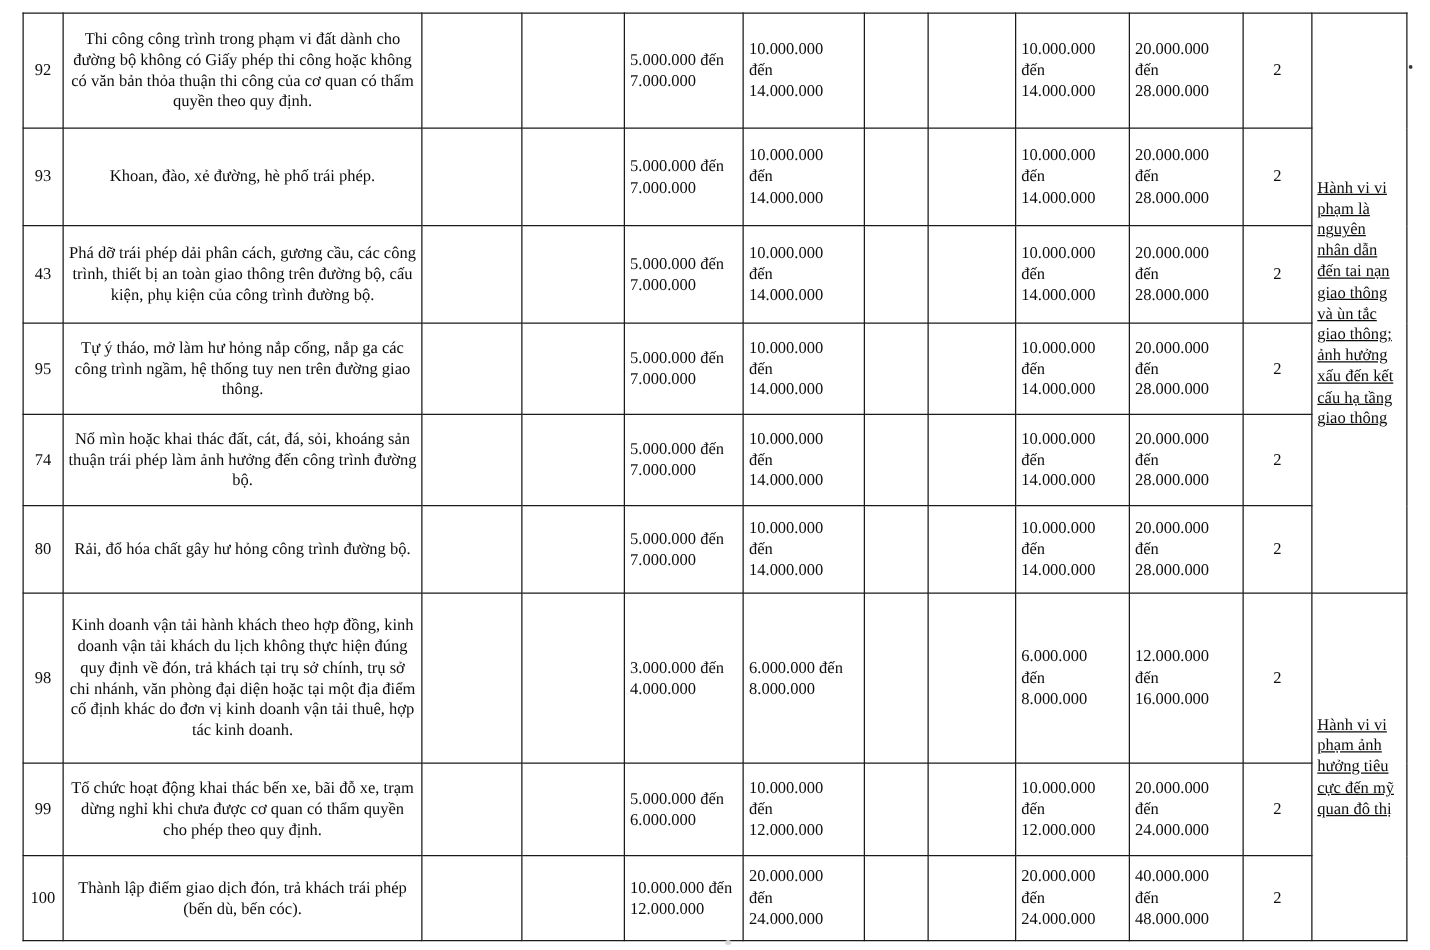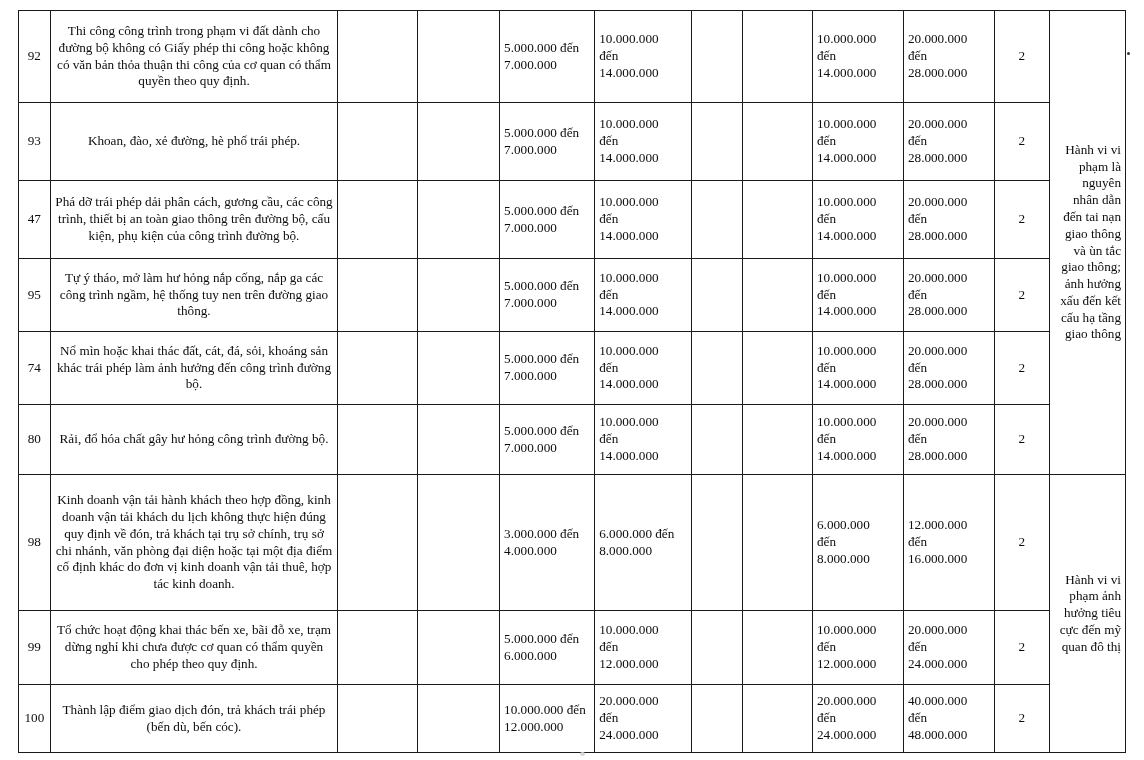--- a/index.html
+++ b/index.html
@@ -69,24 +69,25 @@
   }
   .cell-right {
     text-align: left;
     padding-right: 9px;
     margin-top: 30px;
   }
   .cell-pts {
     text-align: center;
   }
   .cell-note {
-    text-align: right;
+    text-align: left;
     font-size: 13px;
     line-height: 1.42;
     padding: 2px 3px;
+    text-decoration: underline;
   }
   .cell-empty { }
   .dot-mark {
     position: absolute;
     right: 14px;
     top: 52px;
     width: 3px;
     height: 3px;
     background: #333;
     border-radius: 50%;
@@ -170,21 +171,21 @@
         </td>
         <td class="cell-money">
           <span class="ml">20.000.000</span>
           <span class="ml">đến</span>
           <span class="ml">28.000.000</span>
         </td>
         <td class="cell-pts">2</td>
       </tr>
 
       <tr style="height:78px">
-        <td class="cell-no">47</td>
+        <td class="cell-no">43</td>
         <td class="cell-desc">Phá dỡ trái phép dải phân cách, gương cầu, các công trình, thiết bị an toàn giao thông trên đường bộ, cấu kiện, phụ kiện của công trình đường bộ.</td>
         <td class="cell-empty"></td>
         <td class="cell-empty"></td>
         <td class="cell-right">5.000.000 đến 7.000.000</td>
         <td class="cell-money">
           <span class="ml">10.000.000</span>
           <span class="ml">đến</span>
           <span class="ml">14.000.000</span>
         </td>
         <td class="cell-empty"></td>
@@ -223,21 +224,21 @@
         <td class="cell-money">
           <span class="ml">20.000.000</span>
           <span class="ml">đến</span>
           <span class="ml">28.000.000</span>
         </td>
         <td class="cell-pts">2</td>
       </tr>
 
       <tr style="height:73px">
         <td class="cell-no">74</td>
-        <td class="cell-desc">Nổ mìn hoặc khai thác đất, cát, đá, sỏi, khoáng sản khác trái phép làm ảnh hưởng đến công trình đường bộ.</td>
+        <td class="cell-desc">Nổ mìn hoặc khai thác đất, cát, đá, sỏi, khoáng sản thuận trái phép làm ảnh hưởng đến công trình đường bộ.</td>
         <td class="cell-empty"></td>
         <td class="cell-empty"></td>
         <td class="cell-right">5.000.000 đến 7.000.000</td>
         <td class="cell-money">
           <span class="ml">10.000.000</span>
           <span class="ml">đến</span>
           <span class="ml">14.000.000</span>
         </td>
         <td class="cell-empty"></td>
         <td class="cell-empty"></td>

